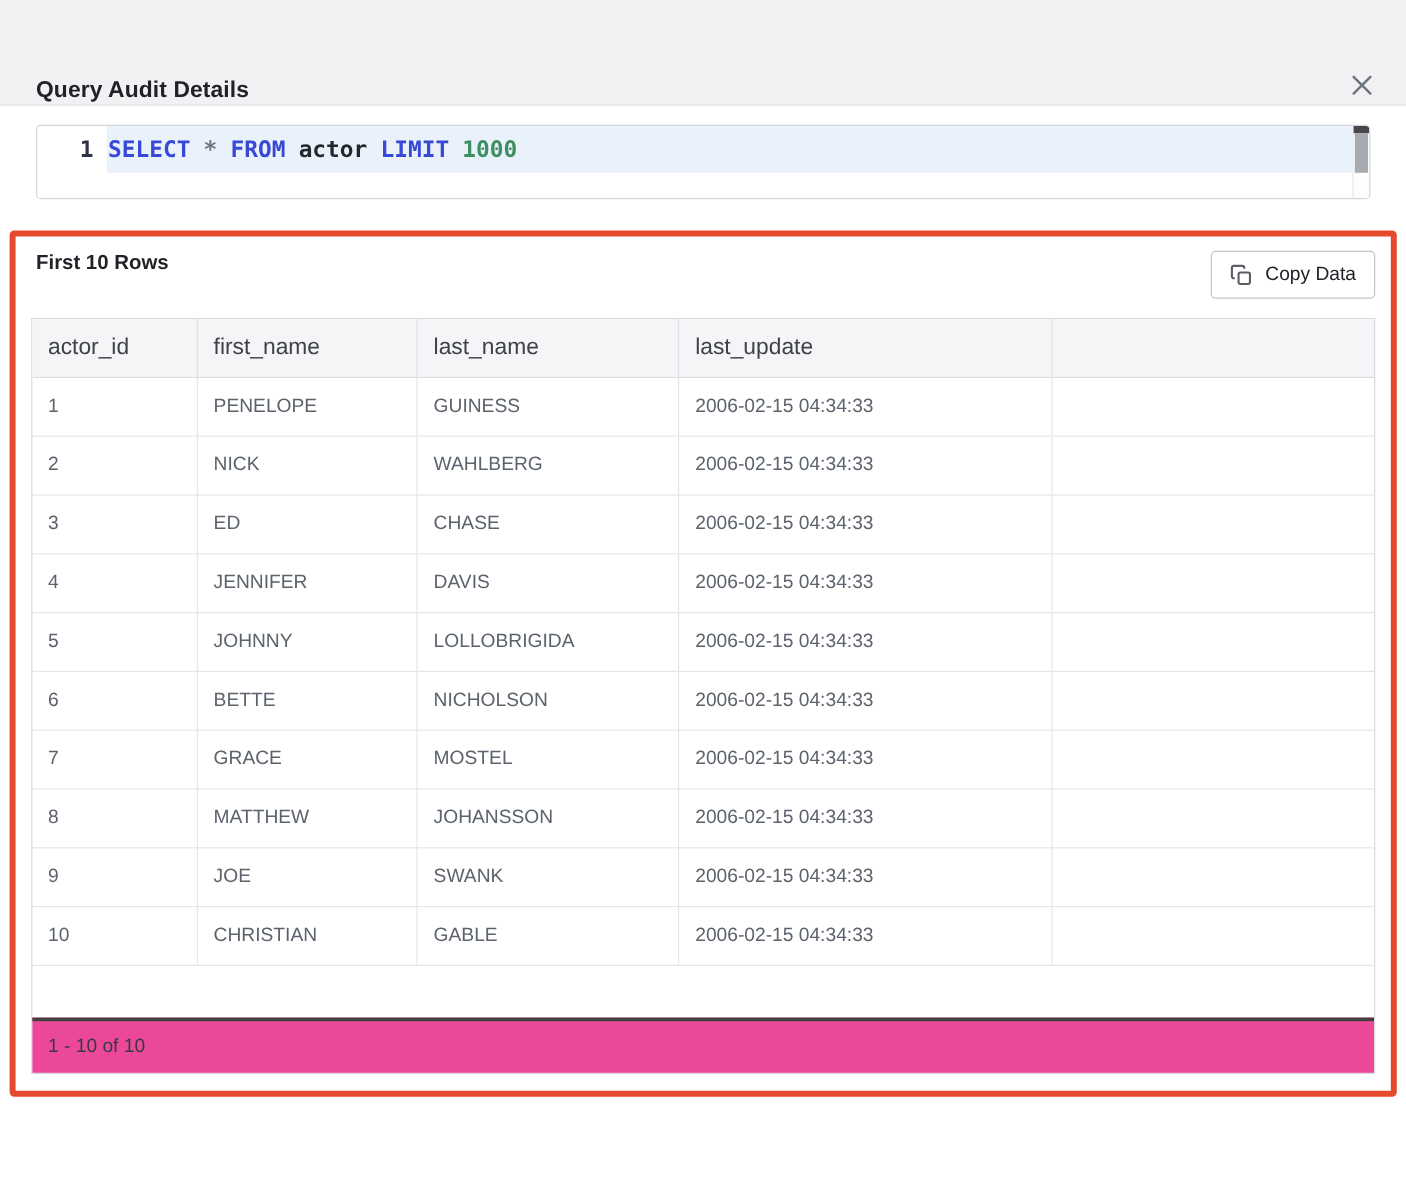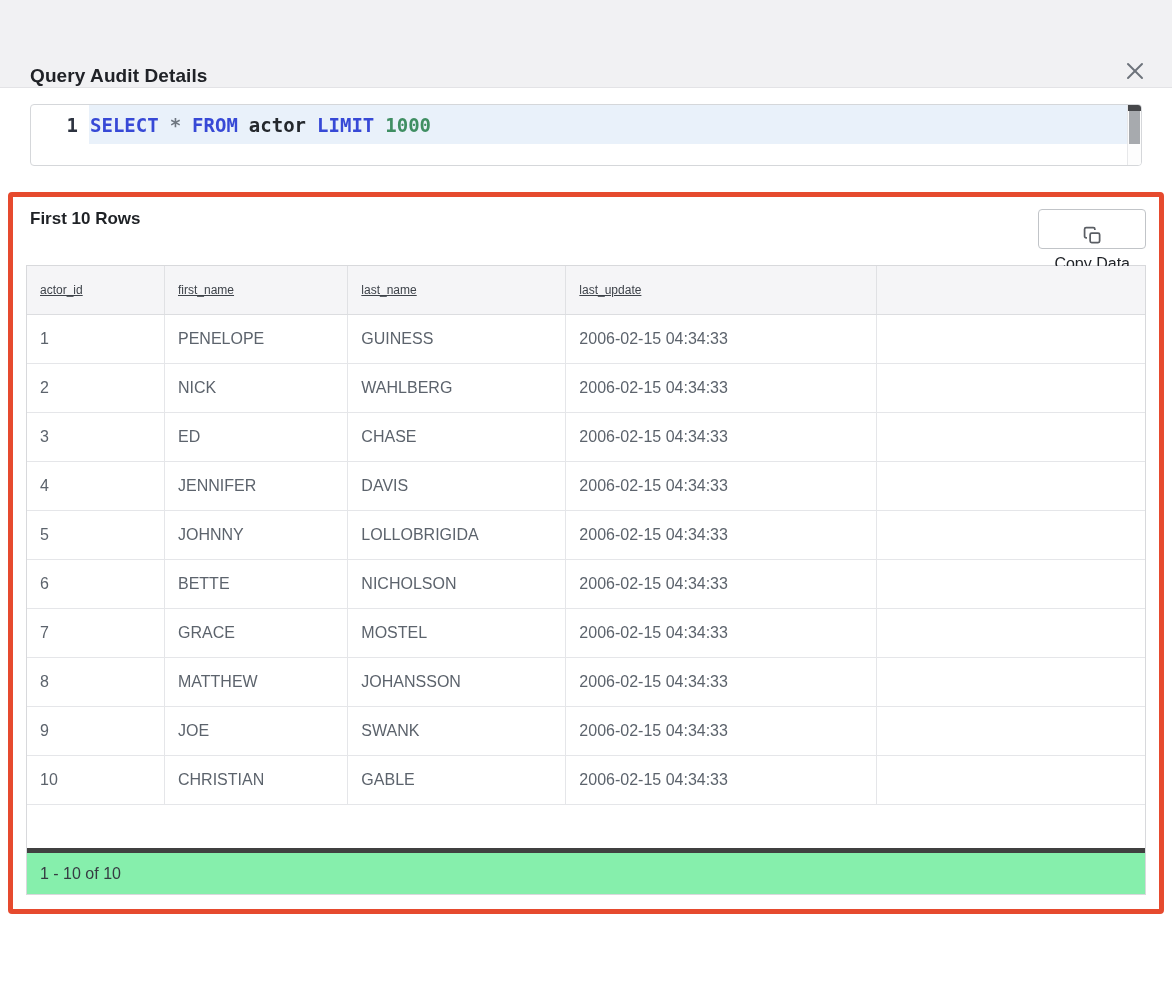--- a/index.html
+++ b/index.html
@@ -37,38 +37,38 @@
   .scroll-thumb { position:absolute; top:6px; left:1px; right:1px; height:33px; background:#a7aaae; }
 
   
   .highlight-box { margin:26px 8px 0 8px; border:5px solid var(--annotation-color);
                    border-radius:4px; padding:12px 13px 14px 13px; background:#ffffff; }
   .results-header { display:flex; justify-content:space-between;
                     padding-left:4px; min-height:44px; }
   .results-title { font-size:17px; font-weight:700; color:#1f2226; }
   .copy-btn { display:flex; align-items:center; gap:10px; height:40px; padding:16px 15px;
               background:#ffffff; border:1px solid #c1c4c8; border-radius:4px; cursor:pointer;
-              font-family:"Liberation Sans",sans-serif; font-size:16px; color:#202328;flex-direction:column; }
+              font-family:"Liberation Sans",sans-serif; font-size:16px; color:#202328; }
   .copy-btn svg { display:block; }
 
   
   .table-wrap { margin-top:12px; border:1px solid #d8d9dc; display:flex; flex-direction:column;
                 height:630px; background:#ffffff; }
   table { width:100%; border-collapse:collapse; table-layout:fixed; }
   col.c0{width:12.3%} col.c1{width:16.4%} col.c2{width:19.5%} col.c3{width:27.8%} col.c4{width:24%}
   thead th { height:48px; background:#f5f5f7; text-align:left; font-weight:400;
-             font-size:12px; color:#3e434a; padding:0 8px 0 13px;
-             border-bottom:1px solid #dcdde0; border-right:1px solid #e0e1e4;text-decoration:underline; }
+             font-size:19px; color:#3e434a; padding:0 8px 0 13px;
+             border-bottom:1px solid #dcdde0; border-right:1px solid #e0e1e4; }
   thead th:last-child { border-right:none; }
   tbody td { height:49px; font-size:16px; color:#5c636c; padding:0 8px 0 13px;
              border-bottom:1px solid #e5e6e9; border-right:1px solid #e5e6e9;
              overflow:hidden; white-space:nowrap; }
   tbody td:last-child { border-right:none; }
   .table-filler { flex:1; }
-  .table-footer { height:46px; background:#86efac; border-top:5px solid #404040;
+  .table-footer { height:46px; background:#ec4899; border-top:3px solid #404040;
                   display:flex; align-items:center; padding-left:13px;
                   font-size:16px; color:#363b42; }
 </style>
 </head>
 <body>
 
 <div class="modal-header">
   <div class="modal-title">Query Audit Details</div>
   <button class="close-btn">
     <span>

